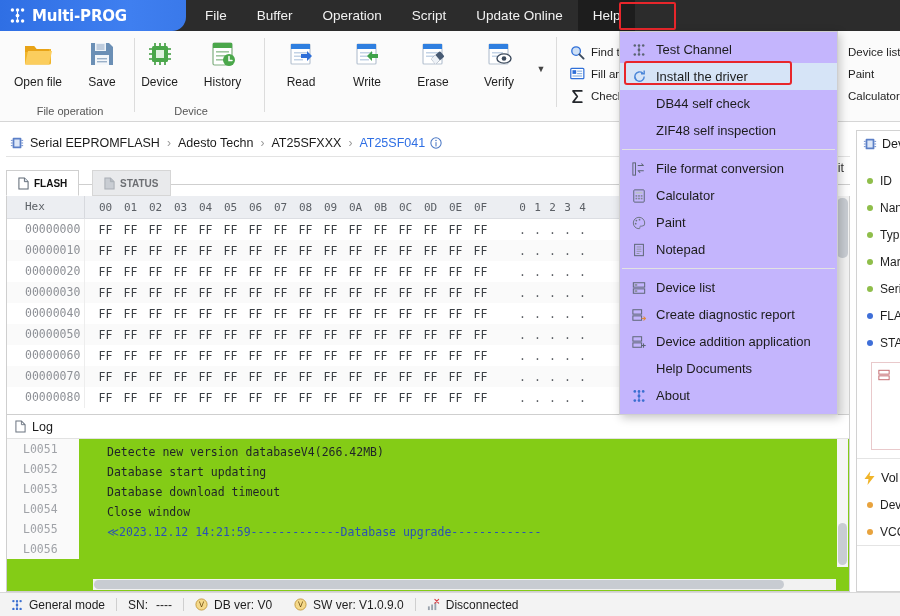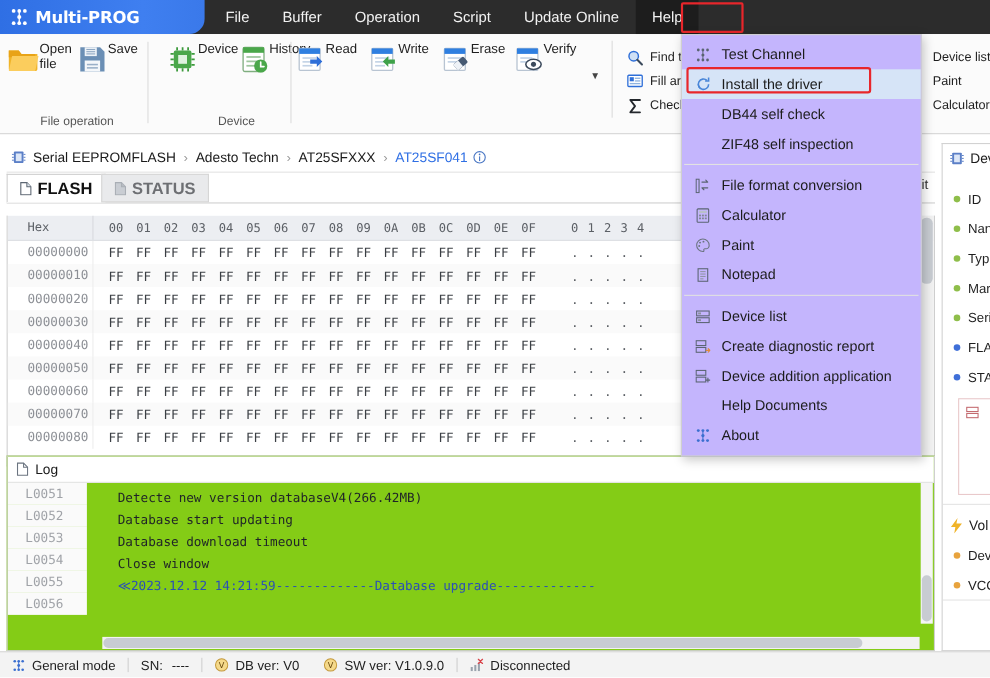--- a/index.html
+++ b/index.html
@@ -20,40 +20,40 @@
   .logo-text{color:#ffffff;font-weight:bold;font-size:15px;letter-spacing:-0.2px;font-family:"DejaVu Sans",sans-serif;}
   .menus{position:absolute;left:190px;top:0;height:31px;display:flex;align-items:center;}
   .menu-item{color:#f2f2f2;font-size:13.5px;padding:0 15px;height:31px;line-height:31px;cursor:default;white-space:nowrap;}
   .menu-item.active{background:#1d1d1d;}
   .annot-help{position:absolute;left:619px;top:2px;width:57px;height:28px;border:2.5px solid #e8262b;border-radius:2px;box-sizing:border-box;pointer-events:none;}
 
   
   .ribbon{position:absolute;left:0;top:31px;width:900px;height:90px;background:#fbfbfb;border-bottom:1px solid #d6d6d6;}
   .rib-group{position:absolute;top:0;height:90px;}
   .rib-items{display:flex;height:68px;align-items:flex-start;padding-top:4px;}
-  .rib-btn{width:66px;display:flex;flex-direction:row;cursor:default;}
+  .rib-btn{width:66px;display:flex;flex-direction:column;align-items:center;cursor:default;}
   .rib-ico{height:38px;display:flex;align-items:center;justify-content:center;}
   .rib-lbl{font-size:12px;color:#1e1e1e;margin-top:2px;}
   .rib-cap{position:absolute;bottom:4px;width:100%;text-align:center;font-size:11px;color:#555;}
   .rib-sep{position:absolute;top:7px;width:1px;height:74px;background:#dcdcdc;}
   .rib-drop{width:18px;height:68px;display:flex;align-items:center;justify-content:center;color:#444;font-size:9px;}
   .small-list{display:flex;flex-direction:column;justify-content:center;height:74px;padding-top:2px;}
   .small-row{display:flex;align-items:center;height:22px;font-size:11.5px;color:#1e1e1e;white-space:nowrap;}
   .small-row .si{width:20px;display:flex;align-items:center;justify-content:center;margin-right:4px;}
 
   
   .crumbbar{position:absolute;left:6px;top:130px;width:844px;height:26px;display:flex;align-items:center;
             background:#fff;border-bottom:1px solid #e3e3e3;}
   .crumb{font-size:12.5px;color:#1b1b1b;white-space:nowrap;}
   .crumb.link{color:#2f6fe4;}
   .crumb-sep{color:#9a9a9a;margin:0 7px;font-size:12px;}
 
   
   .tabstrip{position:absolute;left:6px;top:158px;width:844px;height:26px;border-bottom:1px solid #cfcfcf;background:#fff;}
-  .tab{position:absolute;top:0;height:26px;display:flex;align-items:center;padding:0 11px;font-size:15px;box-sizing:border-box;}
+  .tab{position:absolute;top:12px;height:26px;display:flex;align-items:center;padding:0 11px;font-size:10px;box-sizing:border-box;}
   .tab.sel{left:0;background:#ffffff;border:1px solid #cfcfcf;border-bottom:1px solid #fff;color:#111;font-weight:bold;}
   .tab.unsel{left:86px;background:#e9eaec;border:1px solid #d6d6d6;color:#6d6f73;font-weight:bold;}
   .tab .ti{margin-right:5px;display:flex;align-items:center;}
   .bitgrp{position:absolute;right:6px;top:3px;display:flex;align-items:center;gap:14px;}
   .radio{display:flex;align-items:center;font-size:12.5px;color:#333;}
   .radio .dot{width:12px;height:12px;border-radius:50%;border:1.5px solid #9aa0a8;margin-right:5px;box-sizing:border-box;background:#fff;}
   .radio.on .dot{border-color:#2f5fd0;background:radial-gradient(circle,#2f5fd0 0 45%,#fff 48% 100%);}
   .radio.on{color:#2f5fd0;}
 
   
@@ -172,21 +172,21 @@
               <rect x="9" y="21" width="10" height="1.4" fill="#9ab0c8"></rect>
             </svg>
           </div>
           <div class="rib-lbl">Save</div>
         </div>
       </div>
       <div class="rib-cap">File operation</div>
     </div>
     <div class="rib-sep" style="left:134px;"></div>
 
-    <div class="rib-group" style="left:152px;width:126px;">
+    <div class="rib-group" style="left:128px;width:126px;">
       <div class="rib-items">
         <div class="rib-btn">
           <div class="rib-ico">
             <svg width="28" height="28" viewBox="0 0 28 28">
               <g stroke="#3c9a3c" stroke-width="1.6">
                 <path d="M9 3v3M14 3v3M19 3v3M9 22v3M14 22v3M19 22v3M3 9h3M3 14h3M3 19h3M22 9h3M22 14h3M22 19h3"></path>
               </g>
               <rect x="6" y="6" width="16" height="16" rx="1.5" fill="#4aa74a"></rect>
               <rect x="10" y="10" width="8" height="8" fill="#dff2df"></rect>
             </svg>

